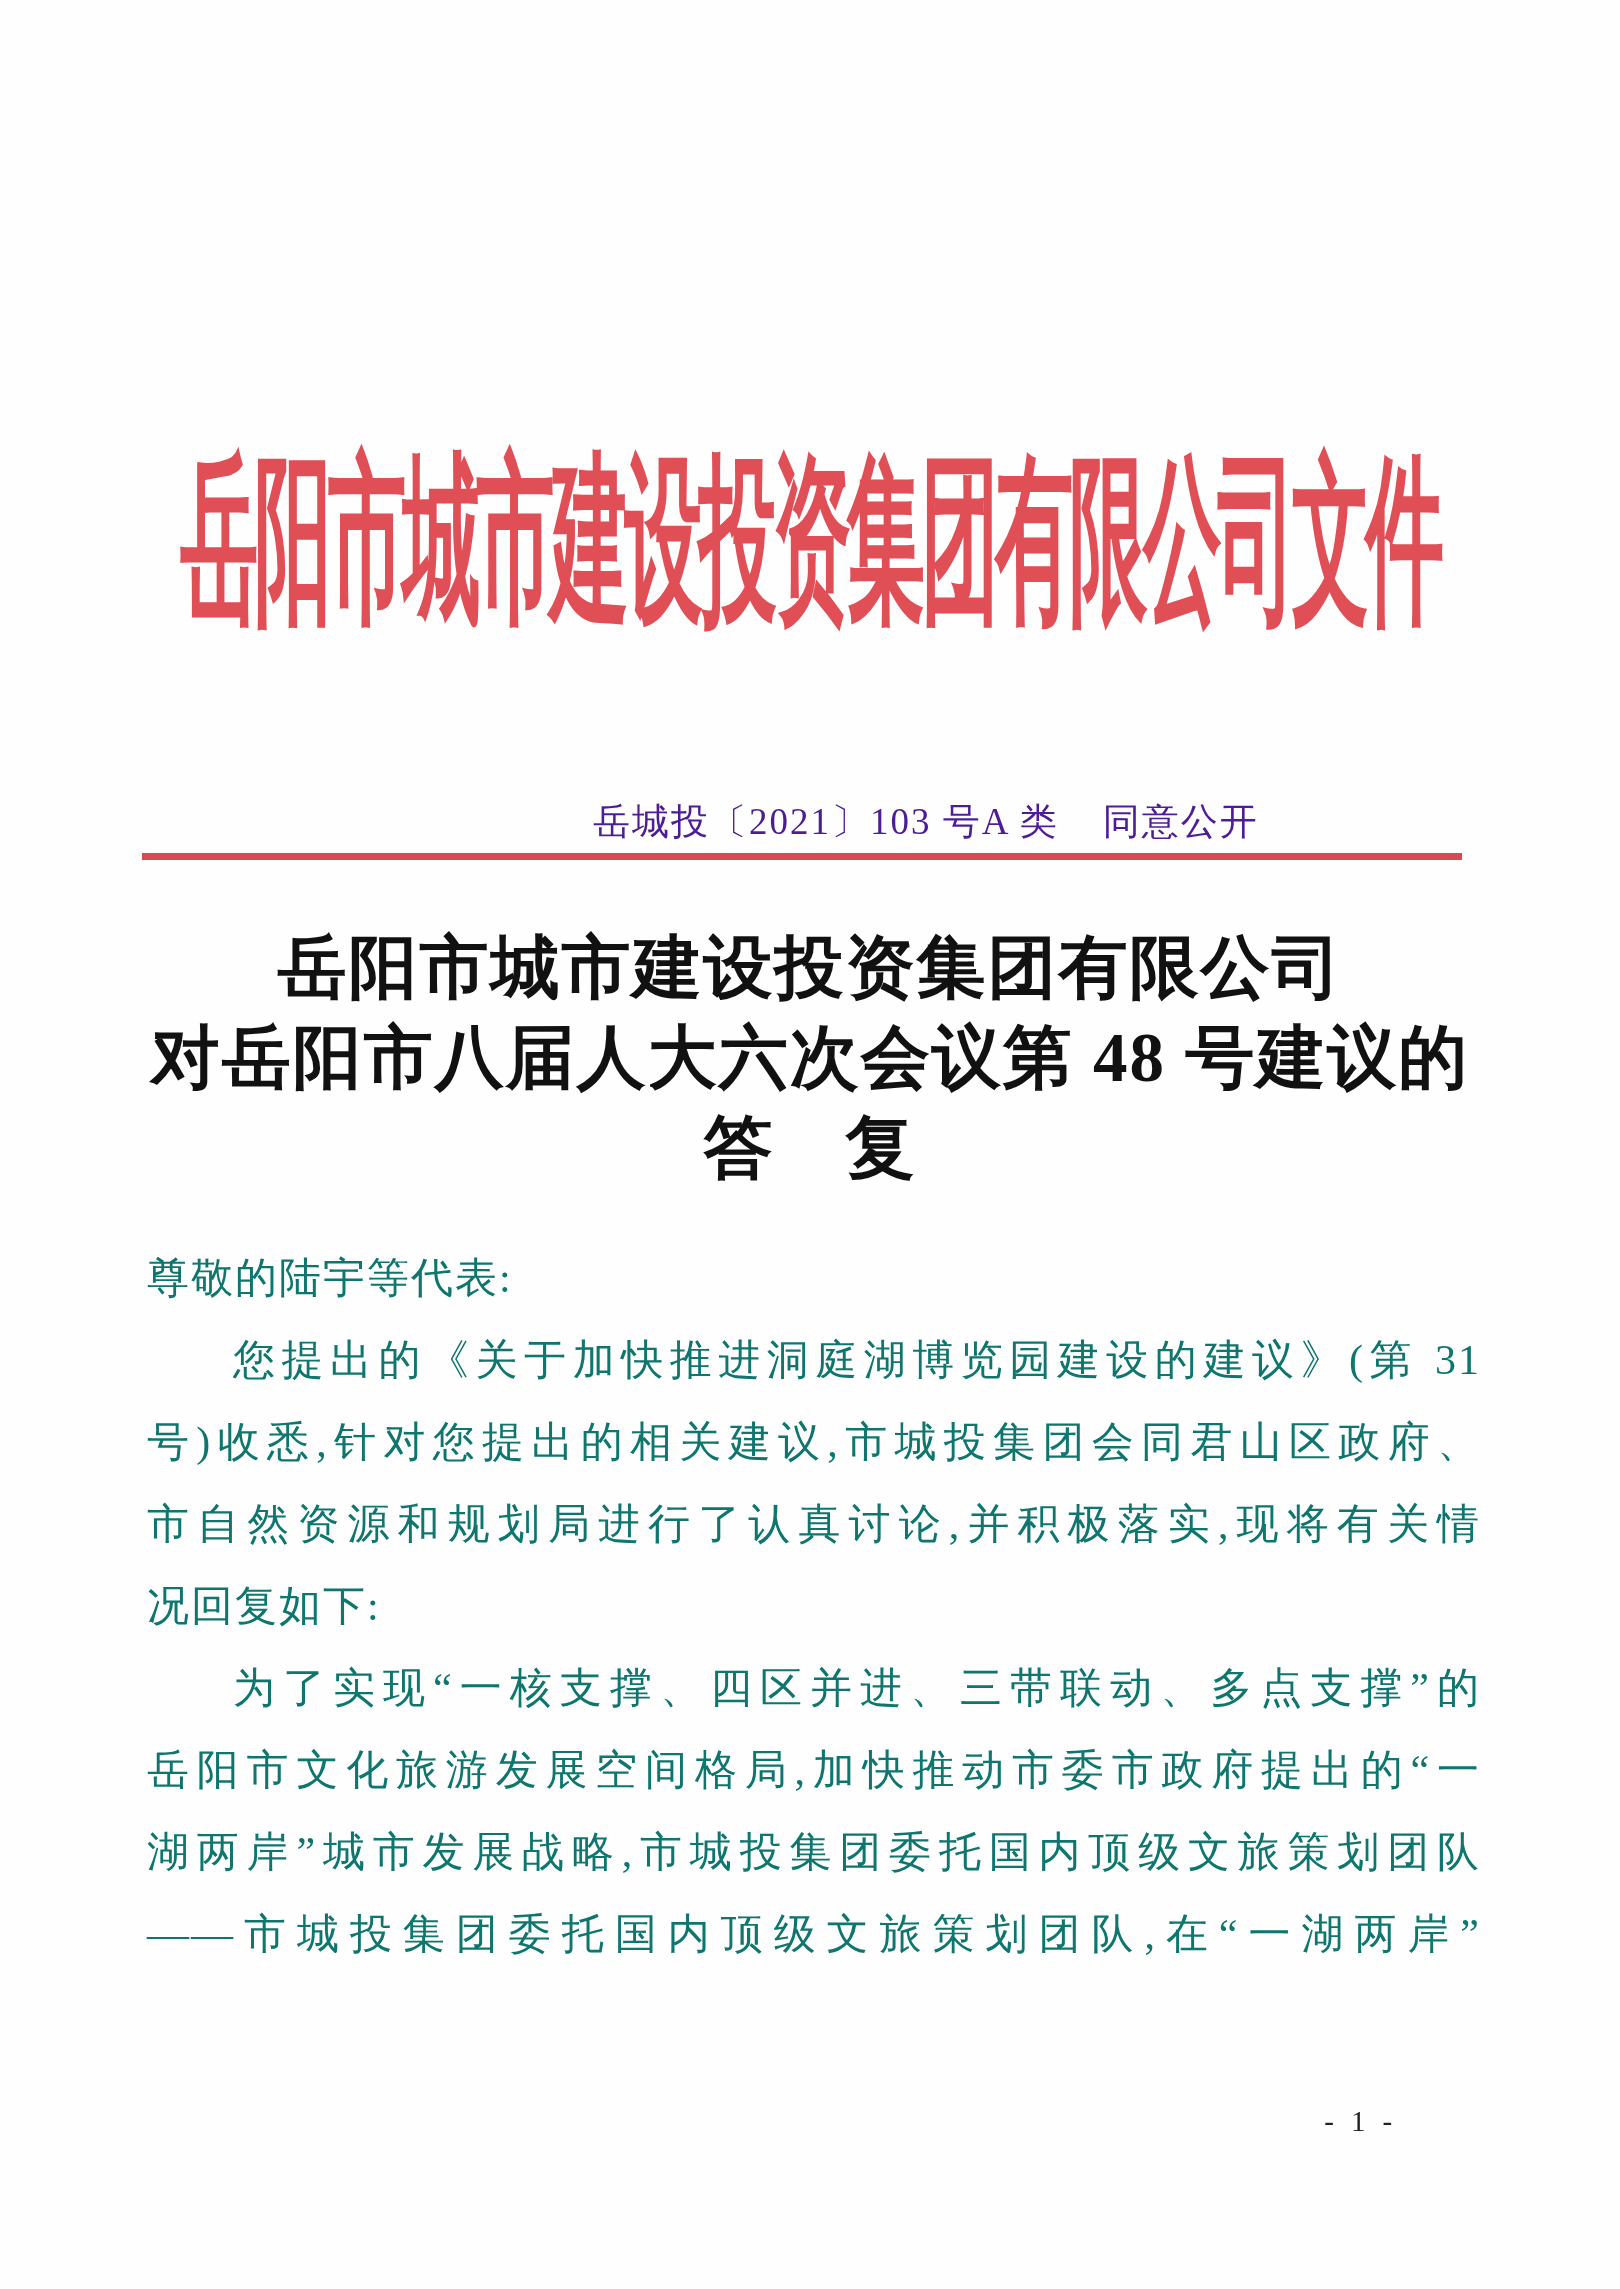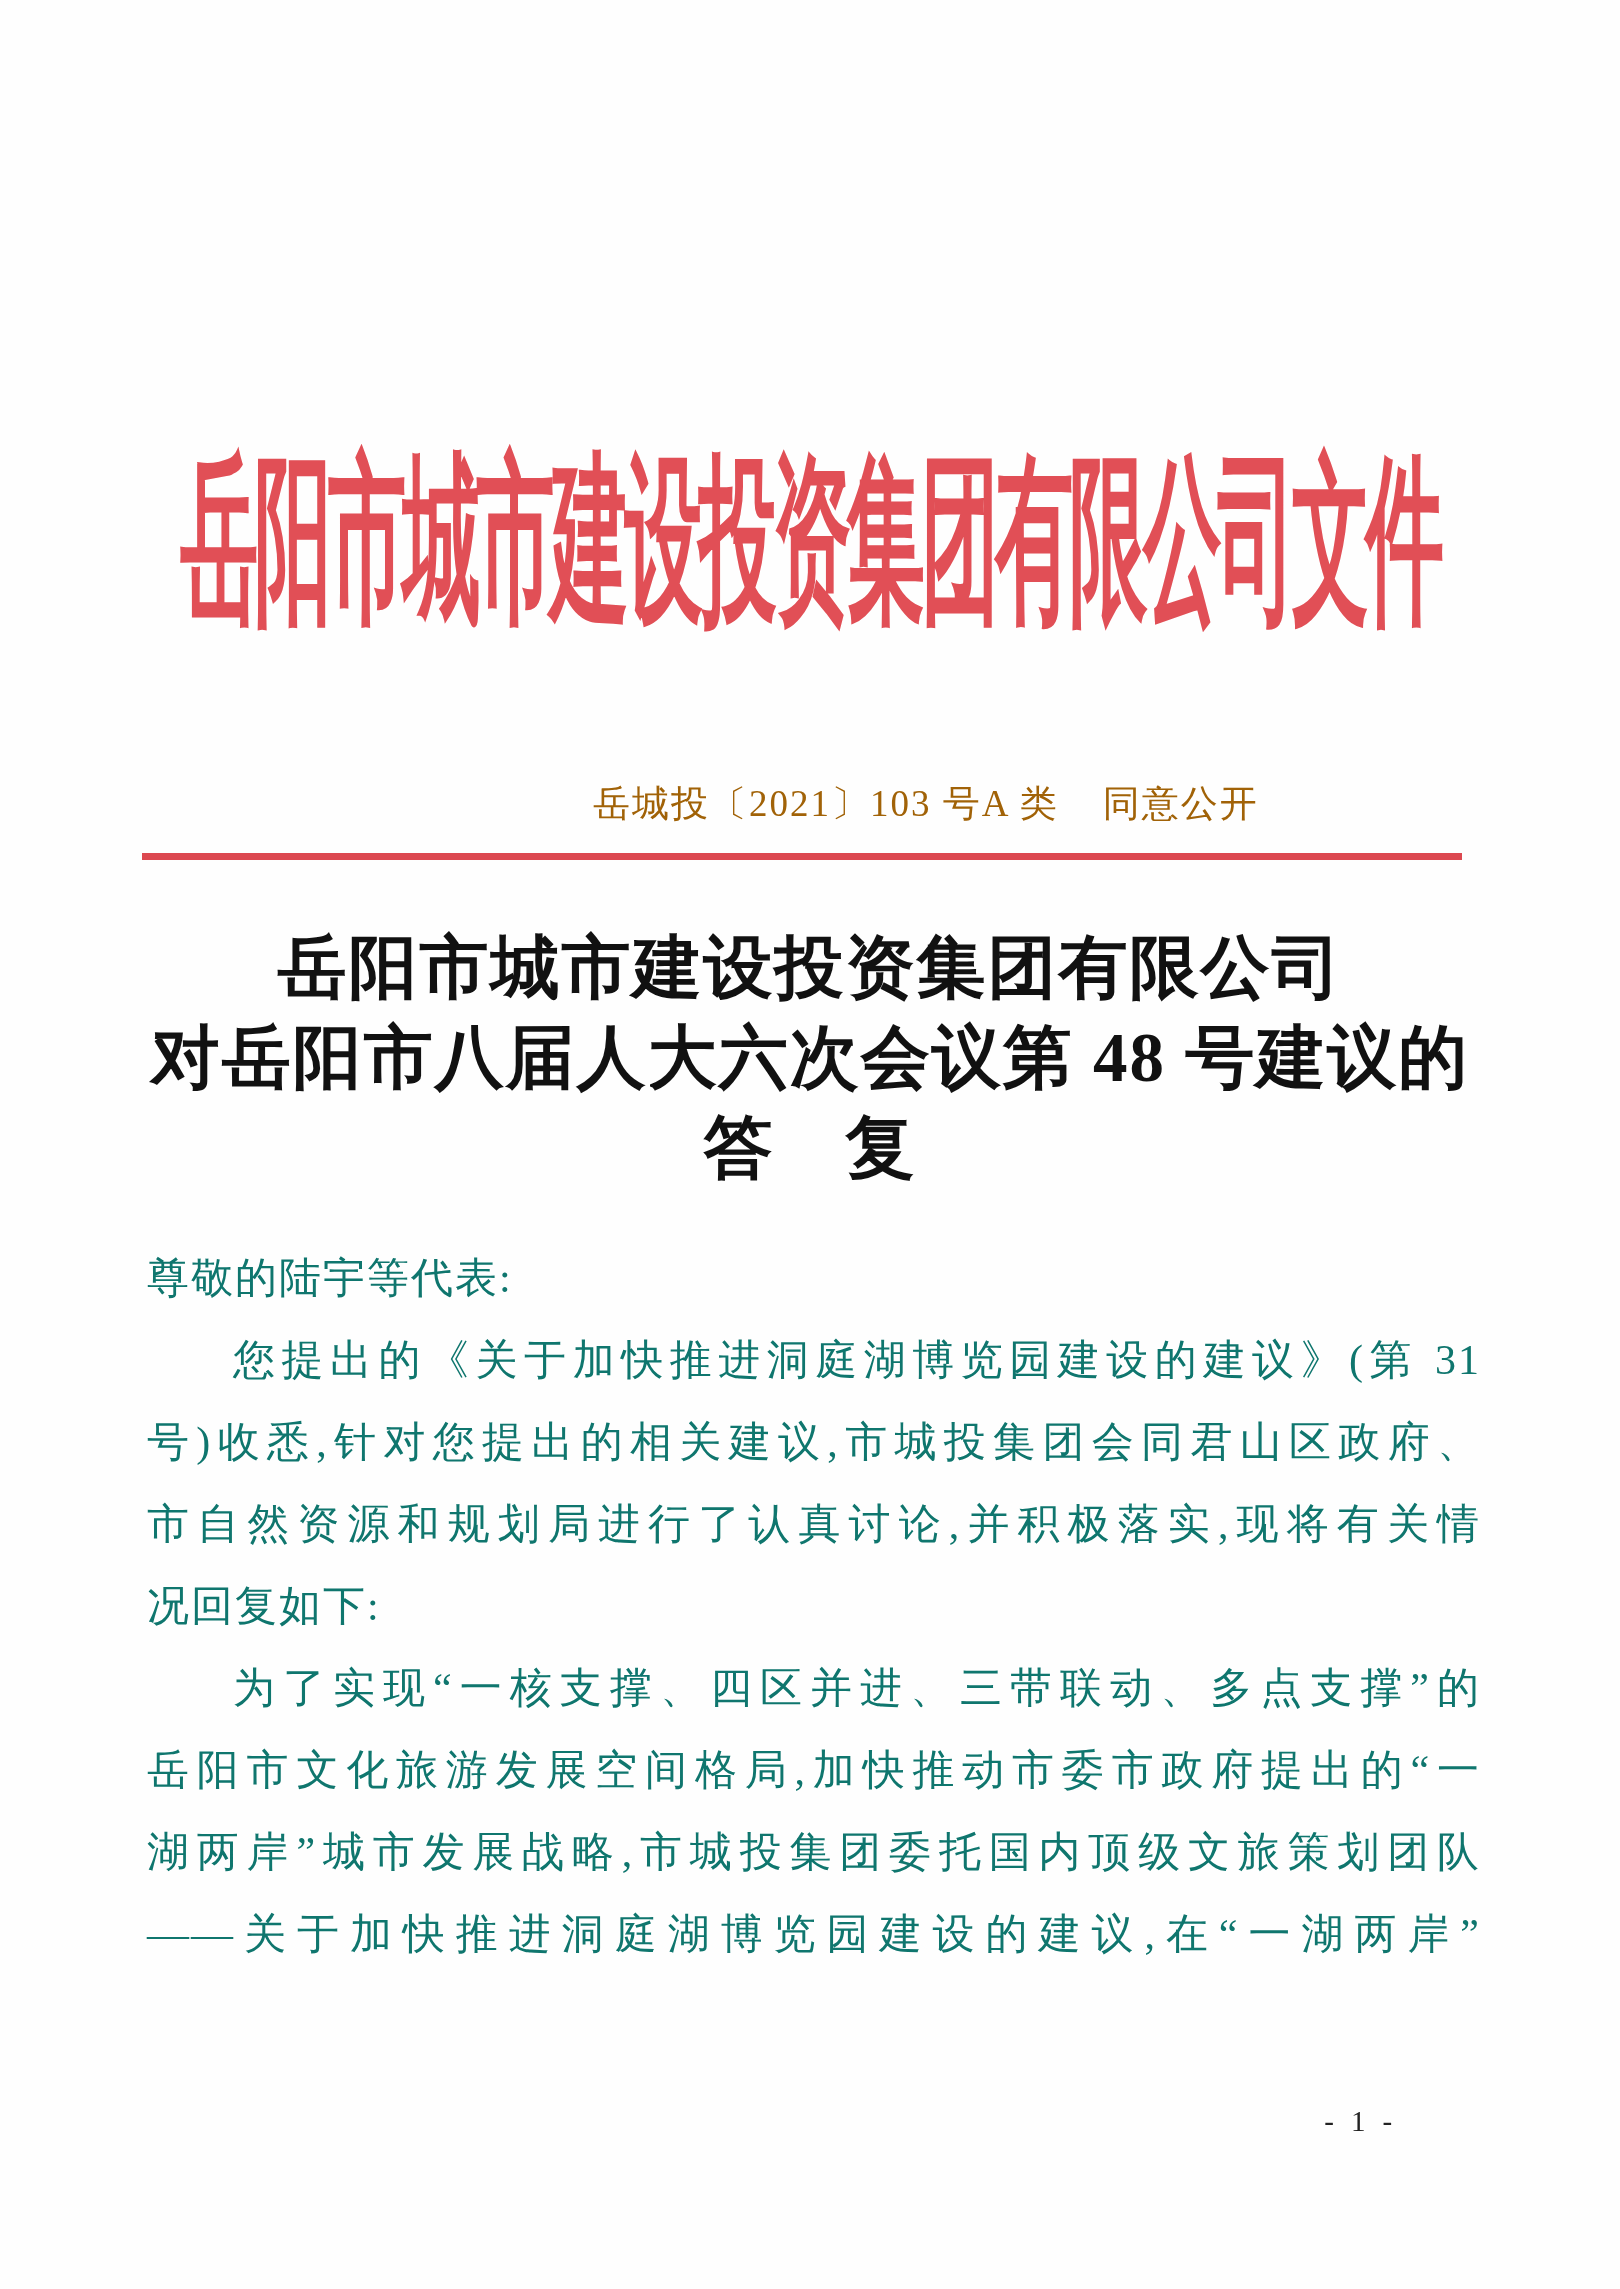--- a/index.html
+++ b/index.html
@@ -27,28 +27,28 @@
     font-size: 78px;
     letter-spacing: -3.9px;
     color: #e14f56;
     transform: scaleY(2.35);
     transform-origin: top center;
     white-space: nowrap;
   }
   
   .meta-row {
     position: absolute;
-    top: 779px;
+    top: 797px;
     left: 147px;
     right: 147px;
     display: flex;
     align-items: baseline;
     font-size: 37px;
     letter-spacing: 2px;
-    color: #a16207;
+    color: #4c1d95;
     white-space: nowrap;
   }
   .doc-number { margin-left: 446px; }
   .doc-category { }
   .doc-publicity { margin-left: 44px; }
   
   .red-divider {
     position: absolute;
     top: 853px;
     left: 142px;
@@ -134,20 +134,20 @@
         <div class="body-line fill">市自然资源和规划局进行了认真讨论,并积极落实,现将有关情</div>
 
         <div class="body-line">况回复如下:</div>
 
         <div class="body-line indent fill">为了实现“一核支撑、四区并进、三带联动、多点支撑”的</div>
 
         <div class="body-line fill">岳阳市文化旅游发展空间格局,加快推动市委市政府提出的“一</div>
 
         <div class="body-line fill">湖两岸”城市发展战略,市城投集团委托国内顶级文旅策划团队</div>
 
-        <div class="body-line fill">——关于加快推进洞庭湖博览园建设的建议,在“一湖两岸”</div>
+        <div class="body-line fill">——市城投集团委托国内顶级文旅策划团队,在“一湖两岸”</div>
       </div>
   </div>
 
   <div class="page-number">- 1 -</div>
 
 </div>
 
 
 </body></html>

